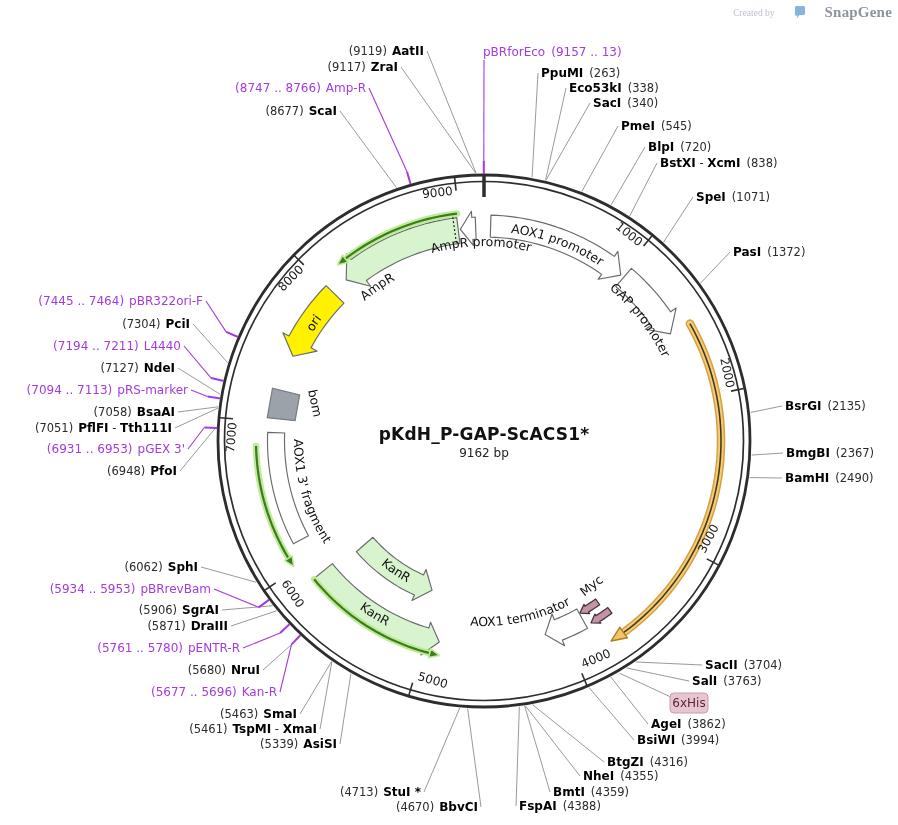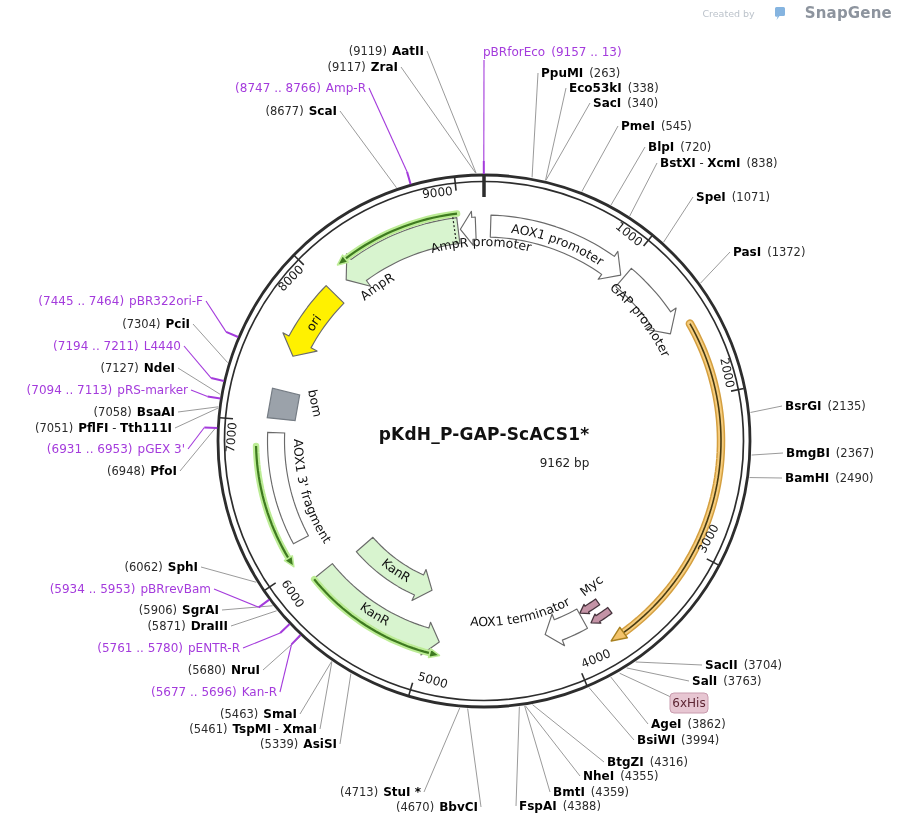--- a/index.html
+++ b/index.html
@@ -1,23 +1,23 @@
 <!DOCTYPE html>
 <html><head>
 <meta charset="utf-8">
 <style>
   html,body{margin:0;padding:0;background:#fff;}
   #stage{position:relative;width:898px;height:825px;background:#fff;overflow:hidden;
          font-family:"DejaVu Sans","Liberation Sans",sans-serif;}
   #map-svg{position:absolute;left:0;top:0;}
   #plasmid-title-block{position:absolute;left:484px;top:424px;transform:translate(-50%,0);
-      text-align:right;pointer-events:none;}
+      text-align:center;pointer-events:none;}
   #plasmid-title-block .t{font-size:17px;font-weight:bold;color:#111;letter-spacing:.2px;white-space:nowrap;}
-  #plasmid-title-block .s{font-size:12px;color:#222;margin-top:12px;}
-  #watermark{position:absolute;right:6px;top:4px;display:flex;align-items:center;gap:20px;}
+  #plasmid-title-block .s{font-size:12px;color:#222;margin-top:2px;}
+  #watermark{position:absolute;right:6px;top:4px;display:flex;align-items:center;gap:20px;font-family:Liberation Serif, serif;}
   #watermark .wp{font-size:9.5px;color:#bcc3cb;}
   #watermark .wb{font-size:15px;color:#8d949e;font-weight:600;letter-spacing:.2px;}
   .logo-pin{display:inline-block;width:10px;height:13px;}
   text{font-family:"DejaVu Sans","Liberation Sans",sans-serif;}
 </style>
 </head>
 <body>
 
 <div id="stage">
   <svg id="map-svg" width="898" height="825" viewBox="0 0 898 825" xmlns="http://www.w3.org/2000/svg" xmlns:xlink="http://www.w3.org/1999/xlink">

